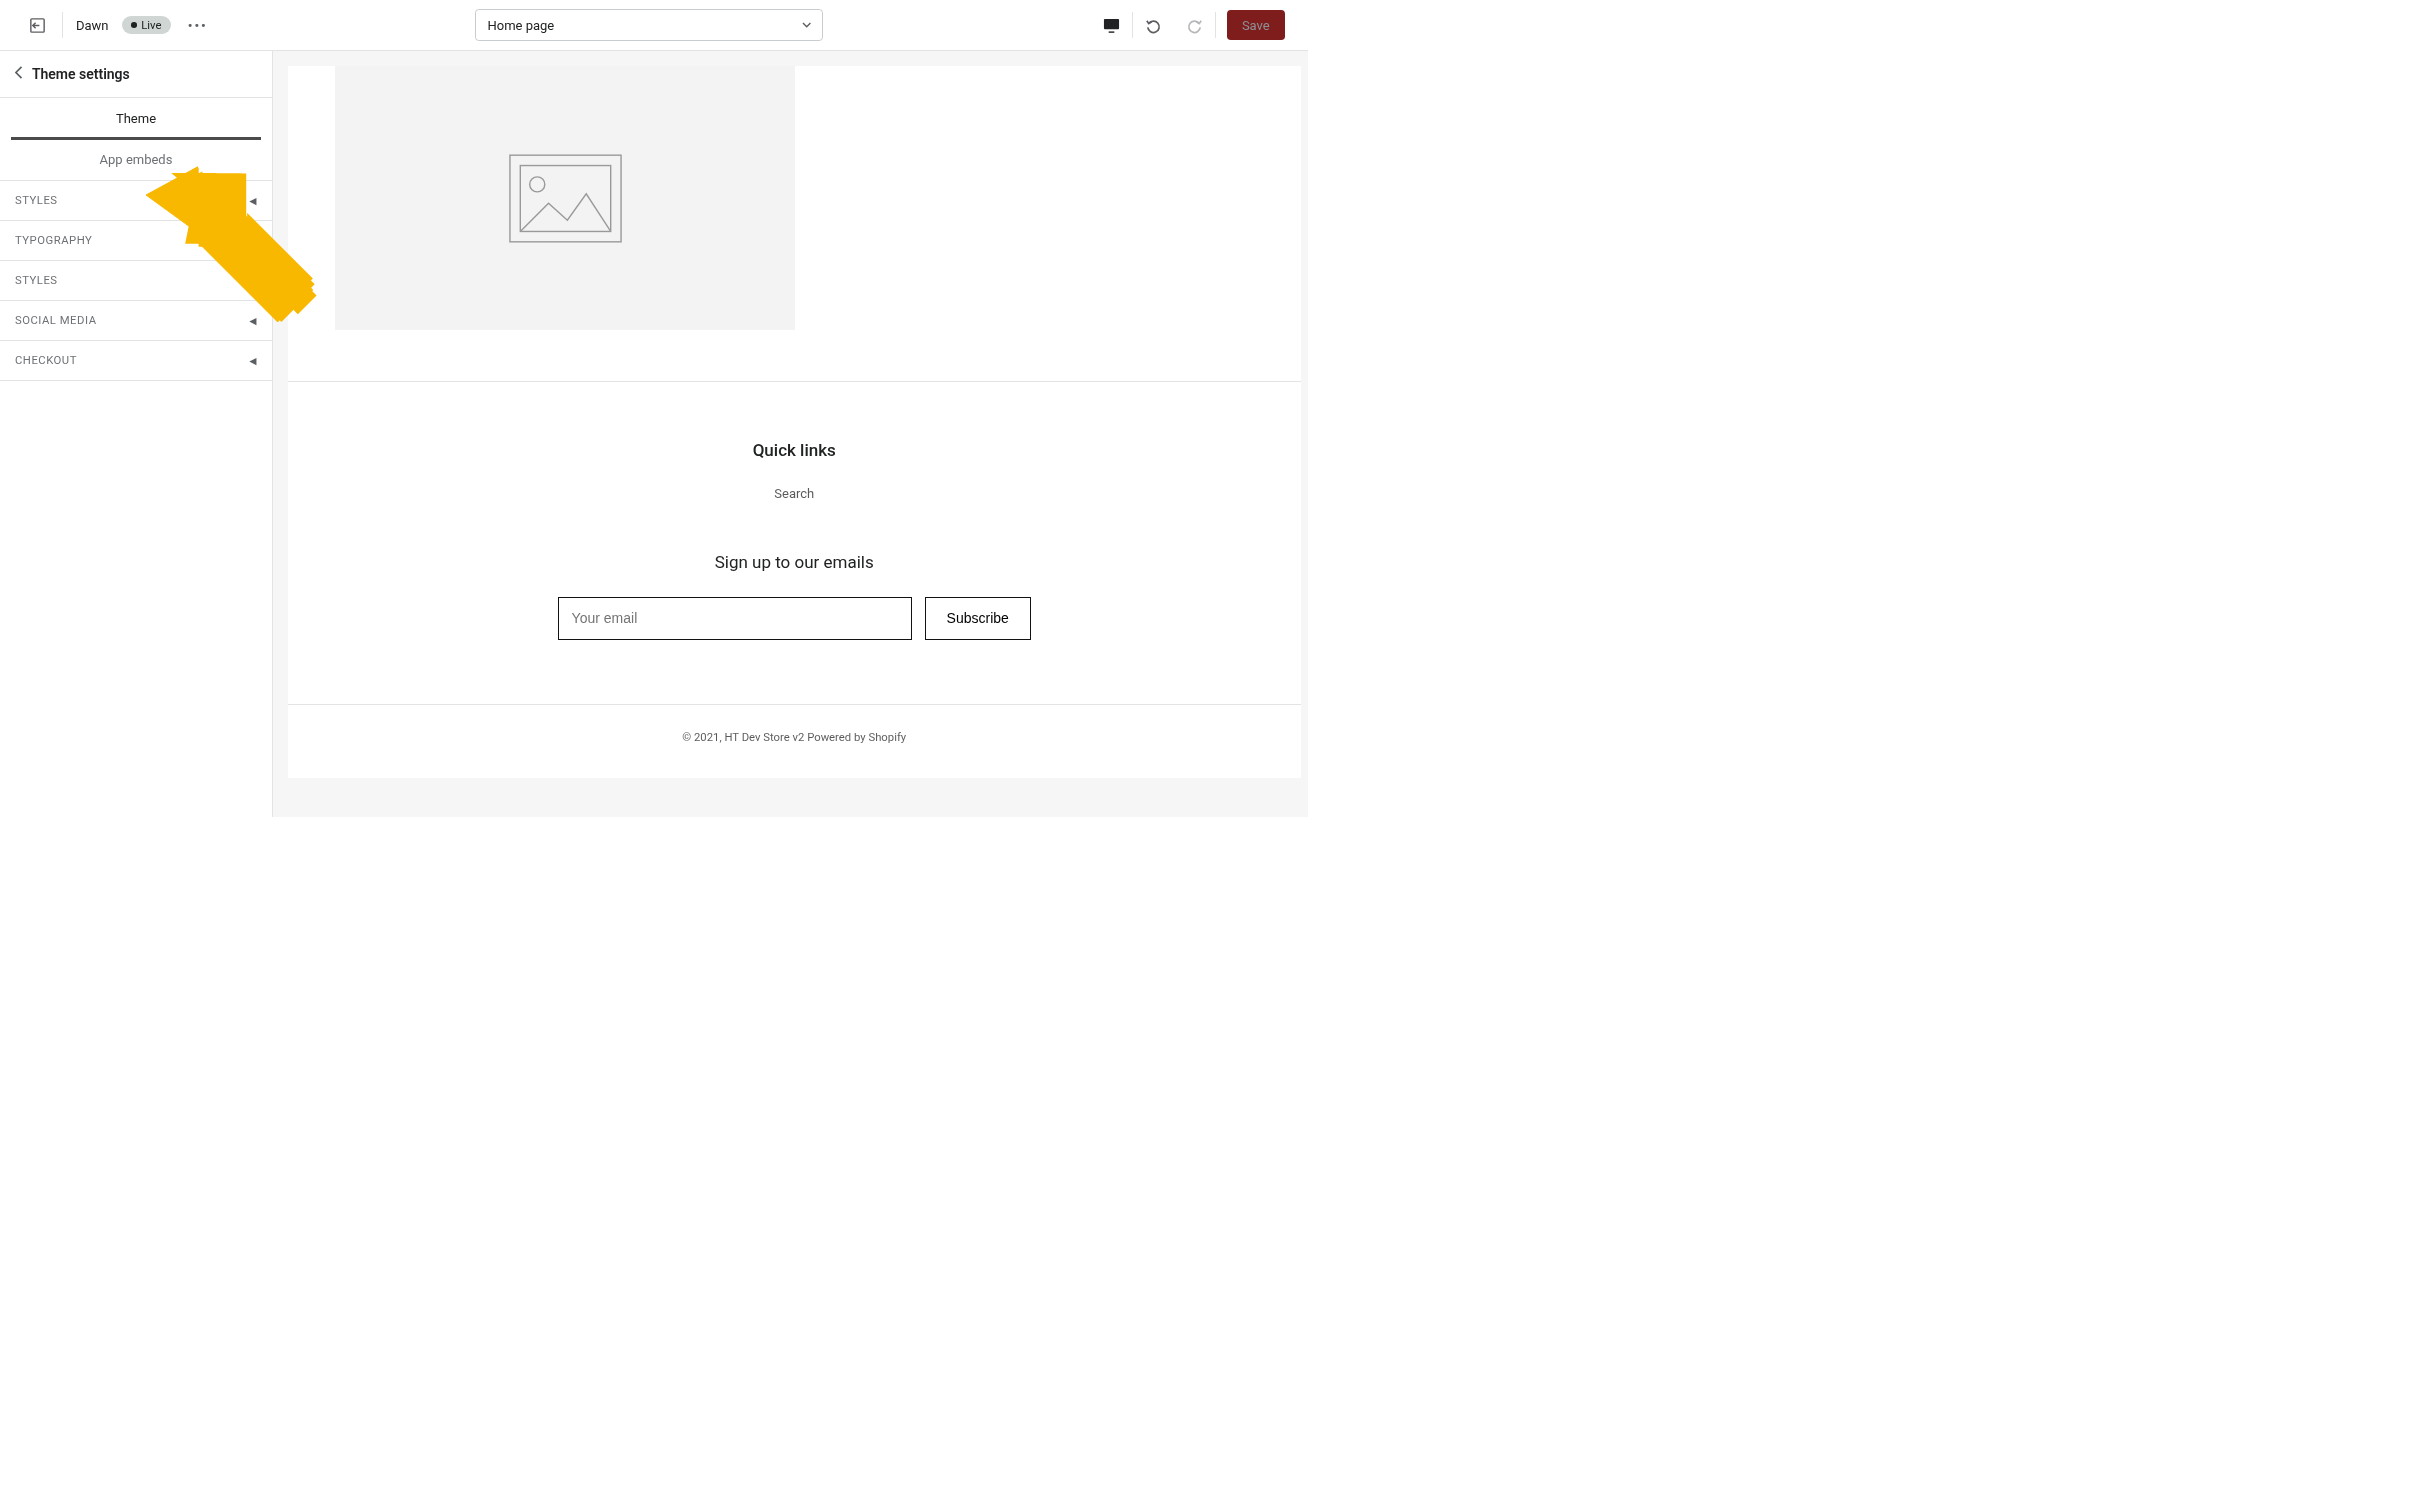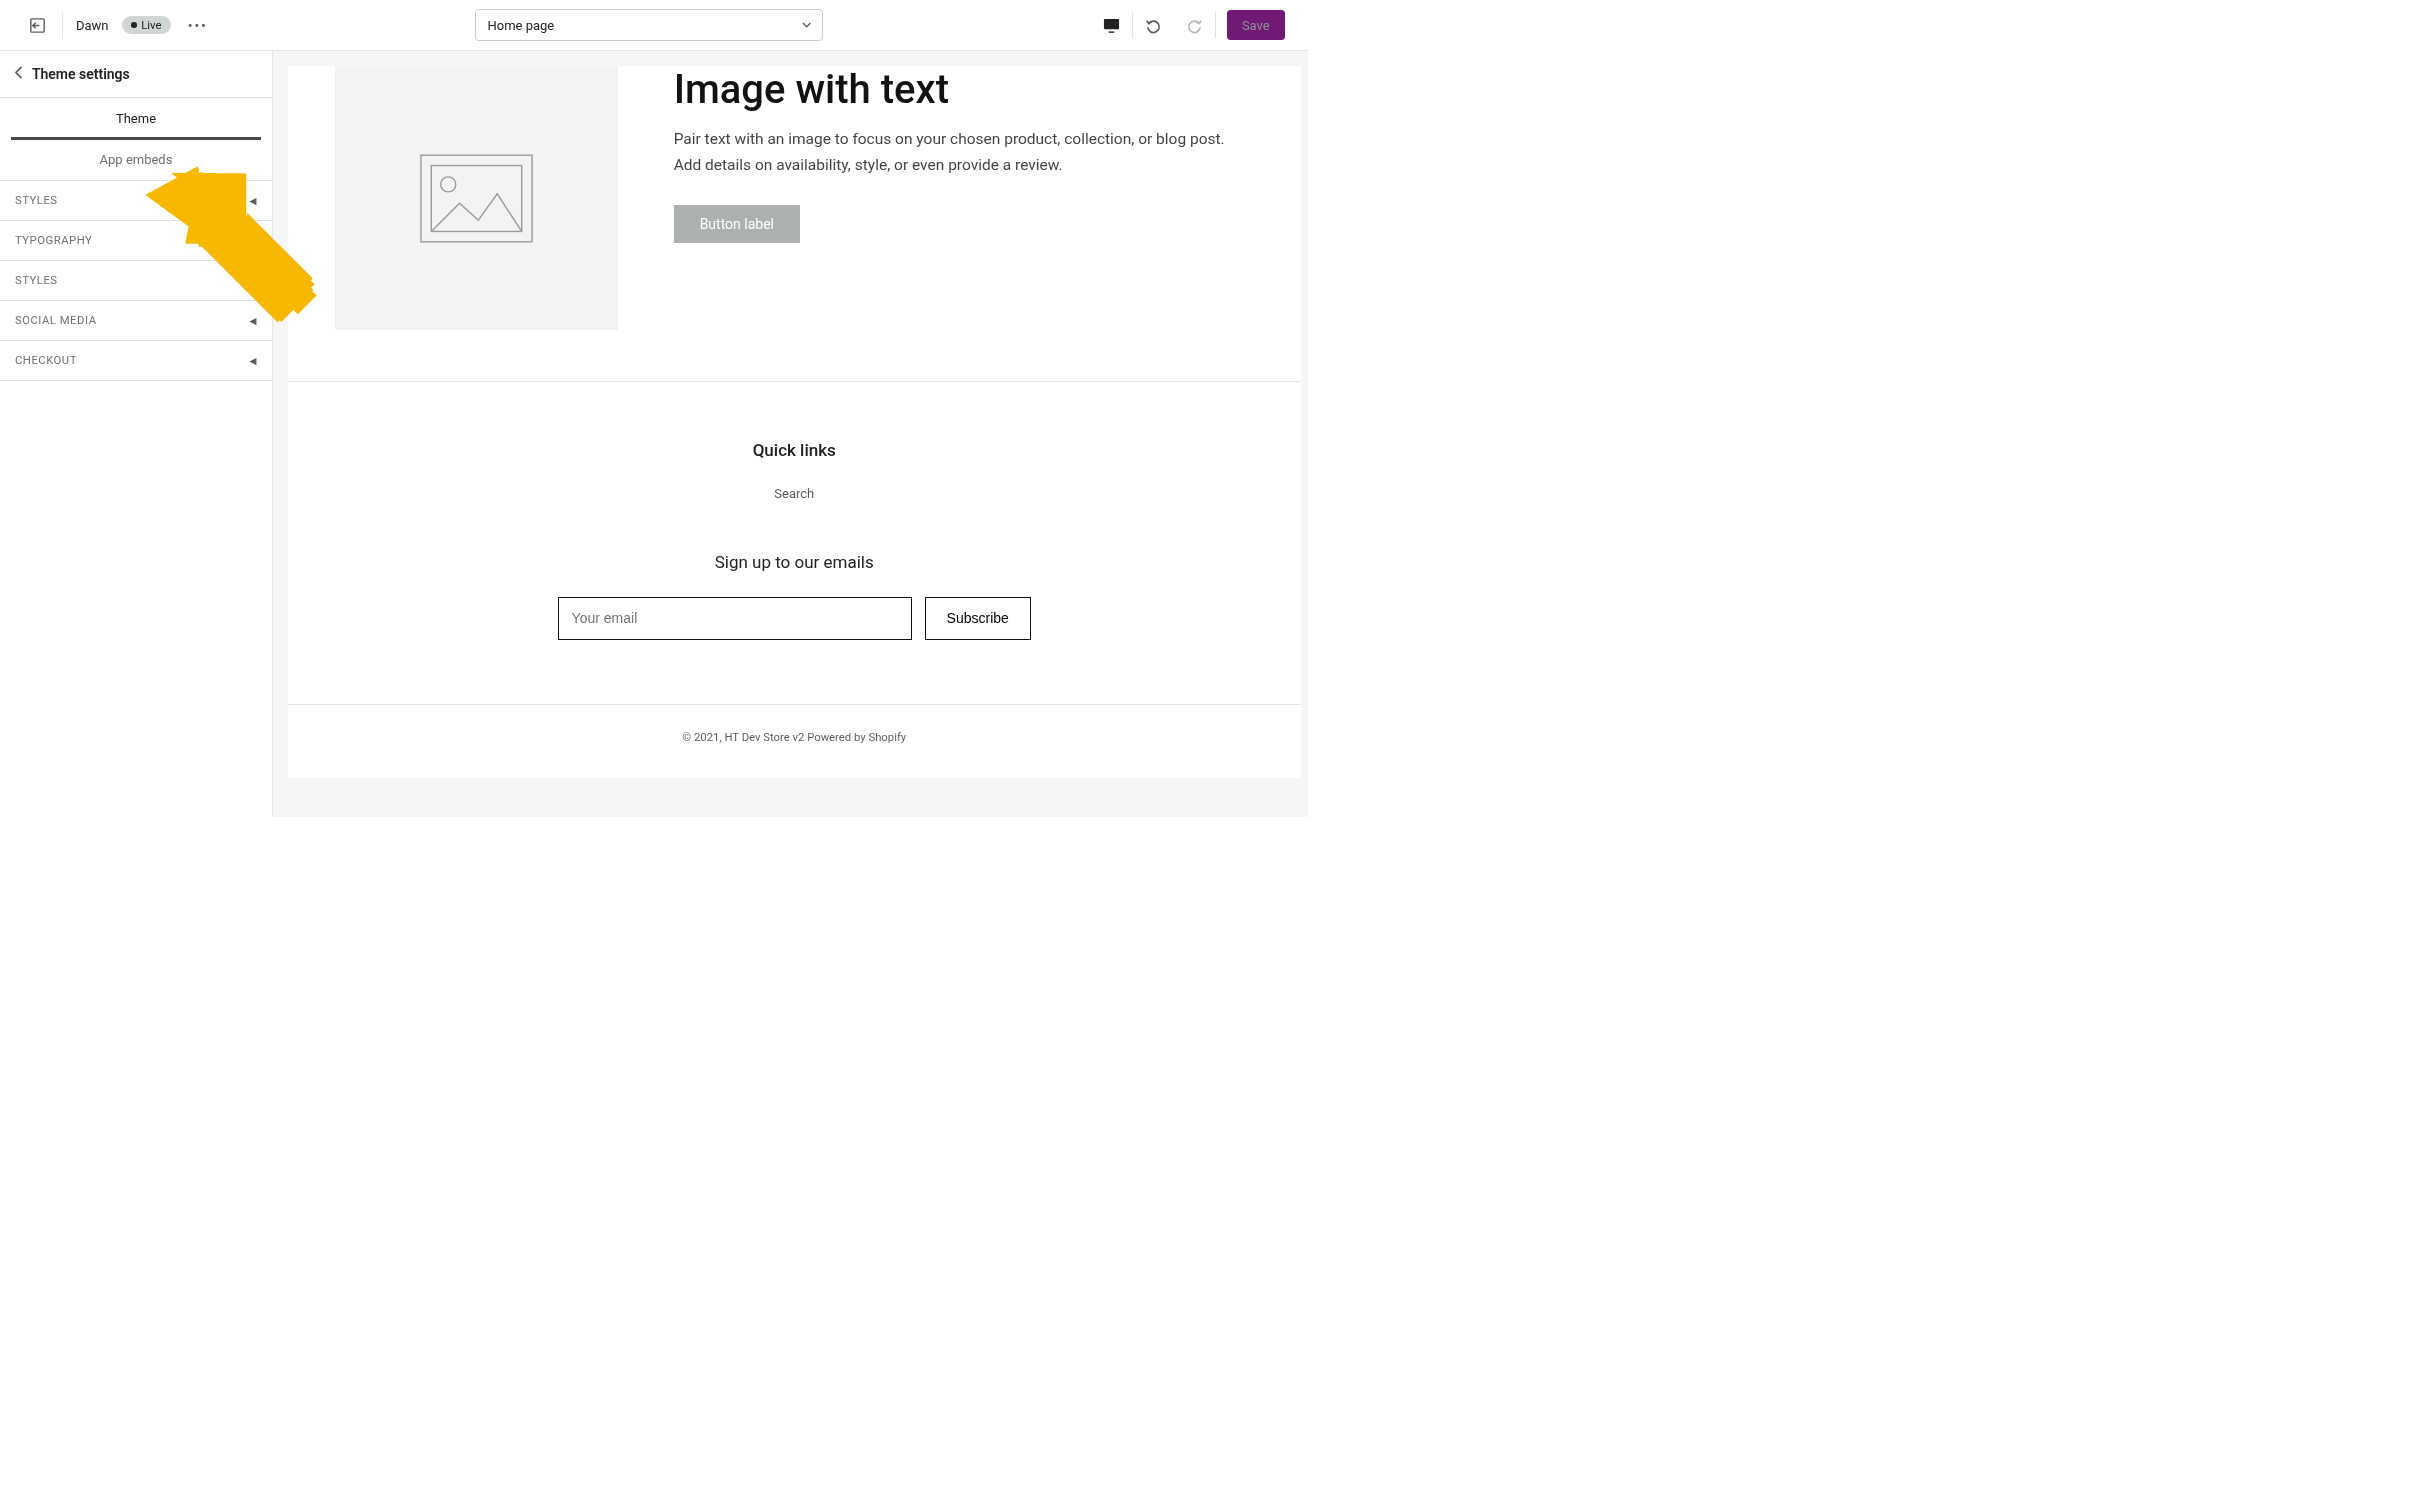--- a/index.html
+++ b/index.html
@@ -12,21 +12,21 @@
     .topbar-left { display: flex; align-items: center; height: 100%; }
     .exit-btn { width: 51px; height: 100%; display: flex; align-items: center; justify-content: center; border-right: 0.9px solid #e1e3e5; cursor: pointer; }
     .theme-name { padding: 0 13px; font-size: 13px; }
     .live-badge { background: #d0d6d4; color: #202223; padding: 2.8px 9.4px; border-radius: 9.4px; font-size: 11.3px; display: inline-flex; align-items: center; gap: 4.7px; }
     .live-dot { width: 5.6px; height: 5.6px; background: #202223; border-radius: 50%; display: inline-block; }
     .more-btn { margin-left: 17px; font-weight: bold; letter-spacing: 1.9px; cursor: pointer; color: #5c5f62; }
     .page-select { width: 348px; height: 32px; border: 0.9px solid #c9cccf; border-radius: 3.8px; padding: 0 11.3px; display: flex; align-items: center; justify-content: space-between; cursor: pointer; }
     .topbar-right { display: flex; align-items: center; height: 100%; gap: 0; }
     .topbar-icon { width: 41px; height: 100%; display: flex; align-items: center; justify-content: center; cursor: pointer; }
     .divider { width: 0.9px; height: 100%; background: #e1e3e5; }
-    .save-btn { background: #701a75; color: #8c9196; padding: 7.5px 15px; border-radius: 3.8px; margin: 0 11.3px; cursor: default; font-size: 13px; }
+    .save-btn { background: #7f1d1d; color: #8c9196; padding: 7.5px 15px; border-radius: 3.8px; margin: 0 11.3px; cursor: default; font-size: 13px; }
     
     
     .main { flex: 1; display: flex; overflow: hidden; }
     
     
     .sidebar { width: 273px; border-right: 0.9px solid #e1e3e5; display: flex; flex-direction: column; background: #fff; }
     .sidebar-header { height: 47px; display: flex; align-items: center; padding: 0 15px; border-bottom: 0.9px solid #e1e3e5; gap: 9.4px; }
     .back-btn { cursor: pointer; }
     .sidebar-title { font-weight: 600; font-size: 14px; }
     .tabs { display: flex; border-bottom: 0.9px solid #e1e3e5; flex-direction: column; }
@@ -164,25 +164,20 @@
       <div class="preview-content">
         <div class="image-text-section">
           <div class="image-box">
             <svg width="113" height="89" viewBox="0 0 120 94">
                 <rect x="1" y="1" width="118" height="92" stroke="#9a9a9a" stroke-width="1.5" fill="none"></rect>
                 <rect x="12" y="12" width="96" height="70" stroke="#9a9a9a" stroke-width="1.5" fill="none"></rect>
                 <circle cx="30" cy="32" r="8" stroke="#9a9a9a" stroke-width="1.5" fill="none"></circle>
                 <path d="M12 82 L42 52 L62 70 L82 42 L108 82" stroke="#9a9a9a" stroke-width="1.5" fill="none"></path>
               </svg>
           </div>
-          <div class="text-content">
-            <div class="heading-text">Image with text</div>
-            <div class="body-text">Pair text with an image to focus on your chosen product, collection, or blog post. Add details on availability, style, or even provide a review.</div>
-            <div class="btn-label">Button label</div>
-          </div>
         </div>
         <div class="footer-section">
           <div class="footer-title">Quick links</div>
           <a class="footer-link">Search</a>
           <div class="signup-title">Sign up to our emails</div>
           <div class="signup-form">
             <input class="email-input" placeholder="Your email" style="">
             <button class="subscribe-btn">Subscribe</button>
           </div>
           <div class="copyright-bar">© 2021, HT Dev Store v2 Powered by Shopify</div>

